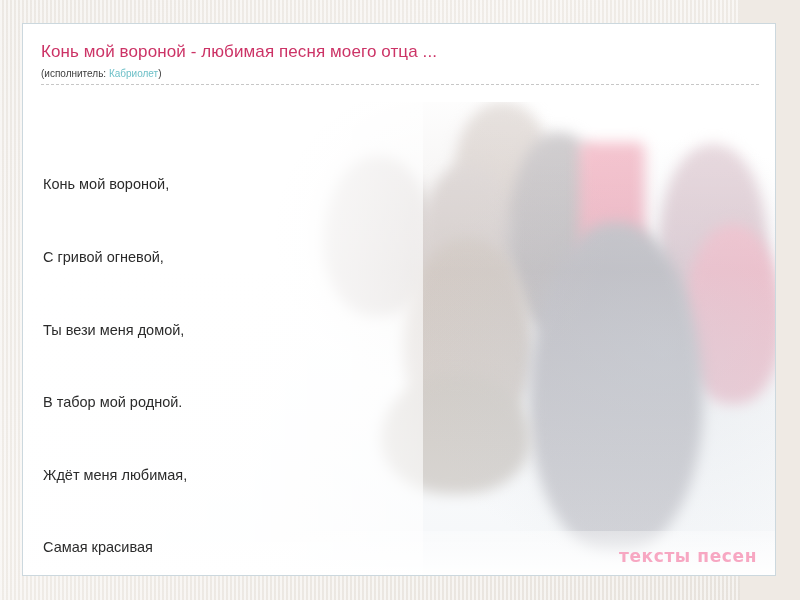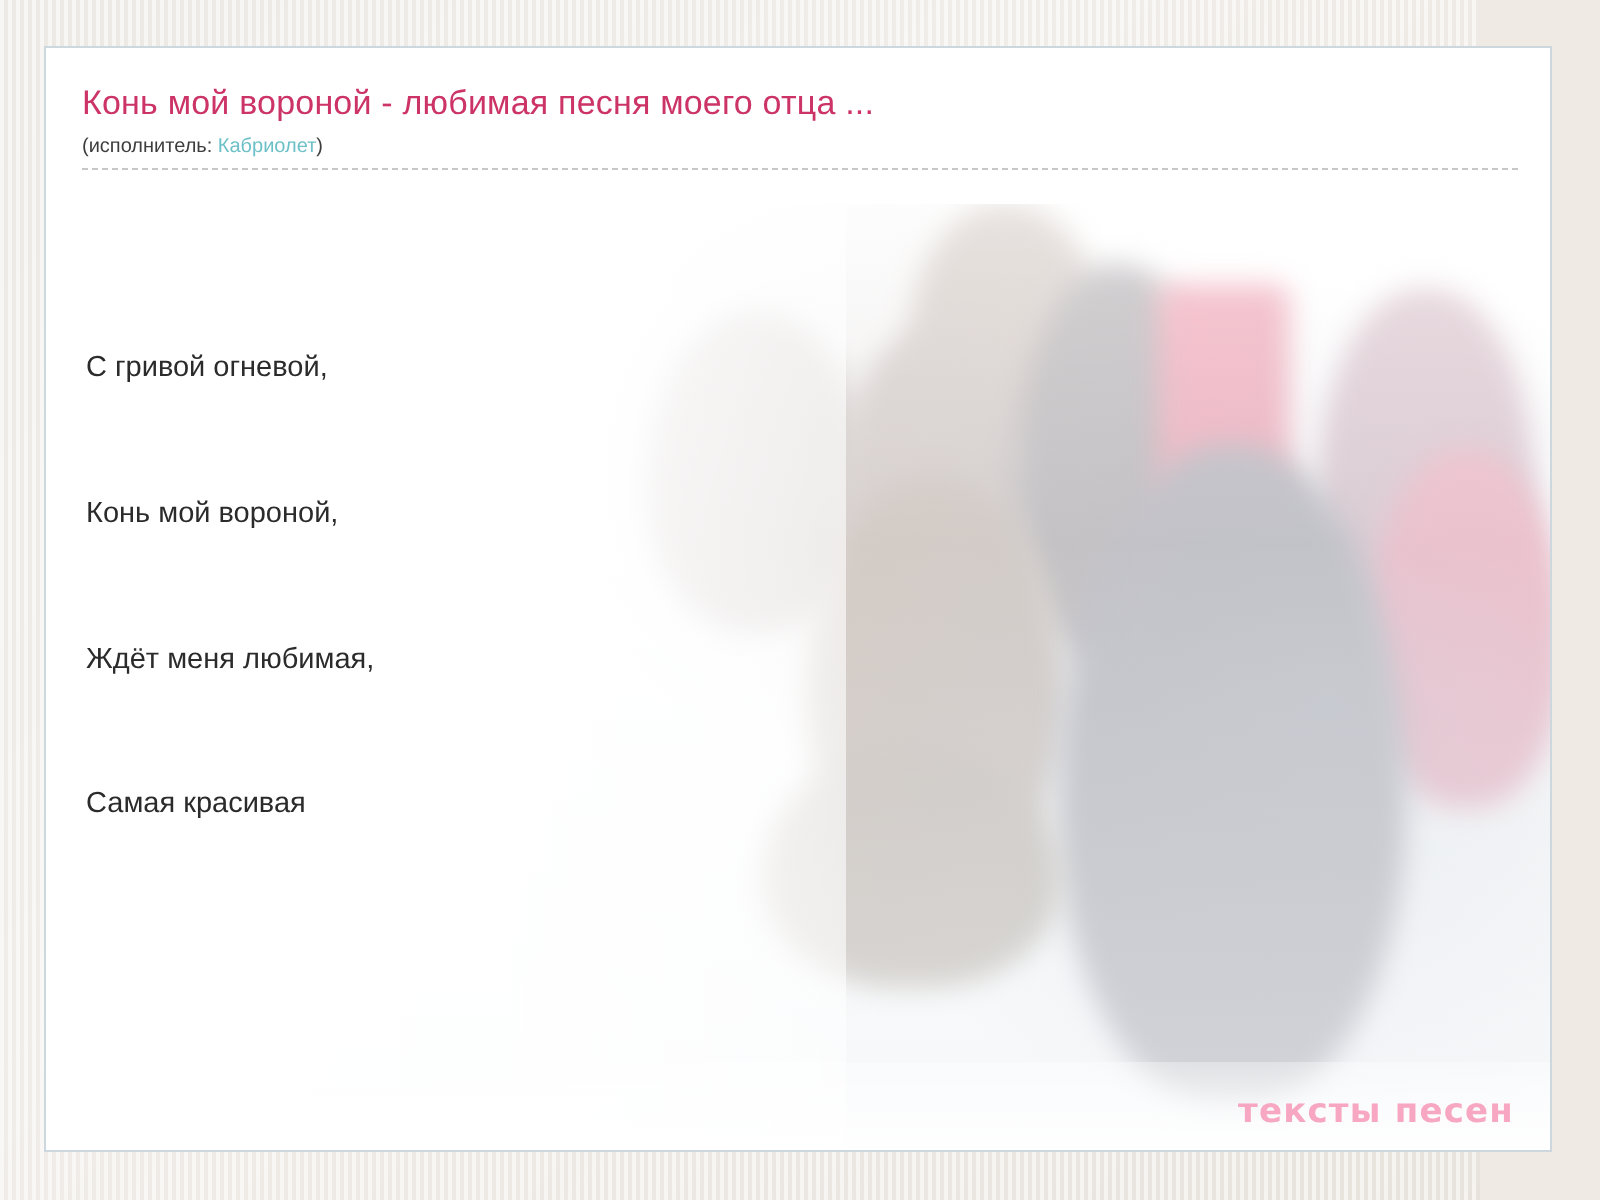--- a/index.html
+++ b/index.html
@@ -174,22 +174,24 @@
       <div class="bd-mask-bottom"></div>
     </div>
 
     <div class="header">
       <h1 class="song-title">Конь мой вороной - любимая песня моего отца ...</h1>
       <div class="artist-line"><span>(исполнитель: </span><a class="artist-link">Кабриолет</a><span>)</span></div>
       <div class="header-rule"></div>
     </div>
 
     <div class="lyrics">
+      <div class="lyric-line">Конь мой вороной,</div>
       <div class="lyric-line">С гривой огневой,</div>
-      <div class="lyric-line">Конь мой вороной,</div>
+      <div class="lyric-line">Ты вези меня домой,</div>
+      <div class="lyric-line">В табор мой родной.</div>
       <div class="lyric-line">Ждёт меня любимая,</div>
       <div class="lyric-line">Самая красивая</div>
       
       
       
       
       
       
       
       

